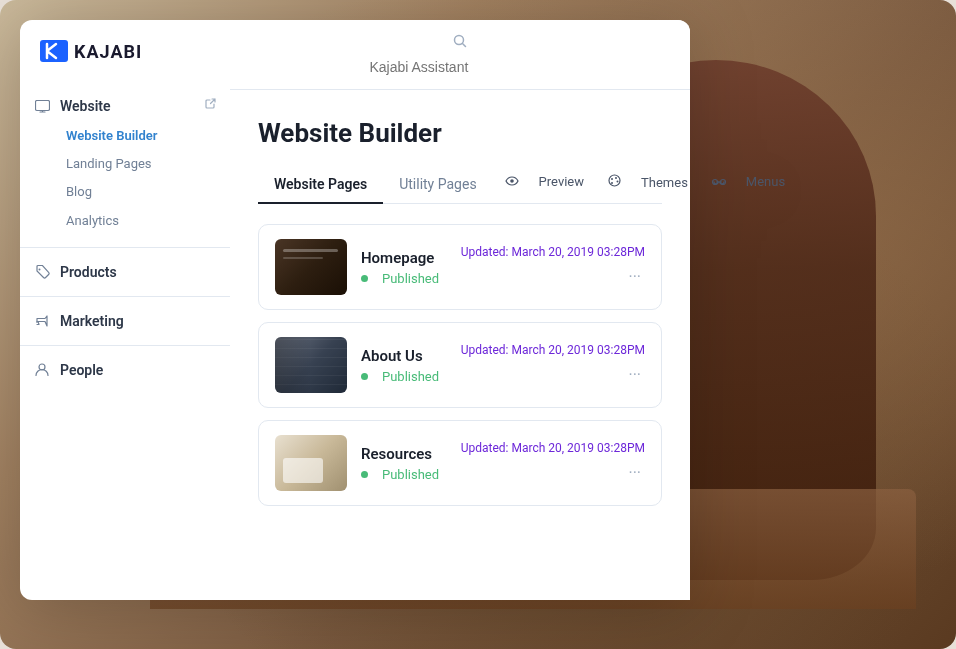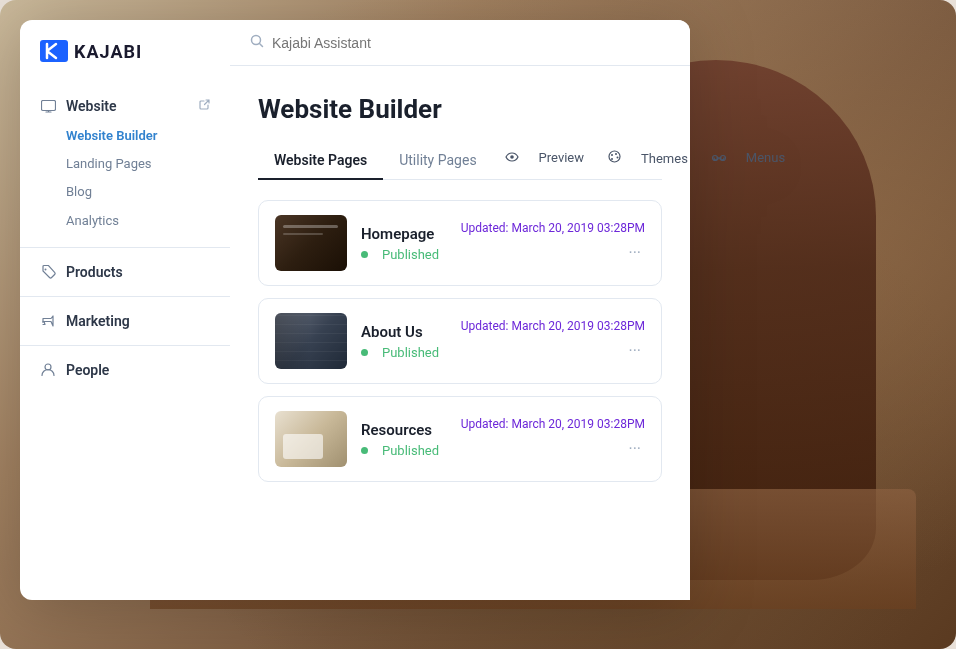--- a/index.html
+++ b/index.html
@@ -91,22 +91,22 @@
       color: #1a1a2e;
       letter-spacing: 1px;
     }
 
     .sidebar-section {
       padding: 4px 0;
     }
 
     .sidebar-item {
       display: flex;
-      align-items: center;
-      padding: 8px 20px;
+      align-items: flex-start;
+      padding: 8px 14px;
       gap: 10px;
       cursor: pointer;
       color: #4a5568;
       font-size: 14px;
       font-weight: 500;
     }
 
     .sidebar-item.section-header {
       color: #2d3748;
       font-weight: 600;
@@ -164,20 +164,21 @@
 
     
     .search-bar {
       background: #ffffff;
       border-radius: 0 12px 0 0;
       padding: 14px 20px;
       display: flex;
       align-items: center;
       gap: 8px;
       border-bottom: 1px solid #e2e8f0;
+      flex-direction: column;
     }
 
     .search-icon {
       color: #a0aec0;
       font-size: 14px;
     }
 
     .search-input {
       font-size: 14px;
       color: #a0aec0;

